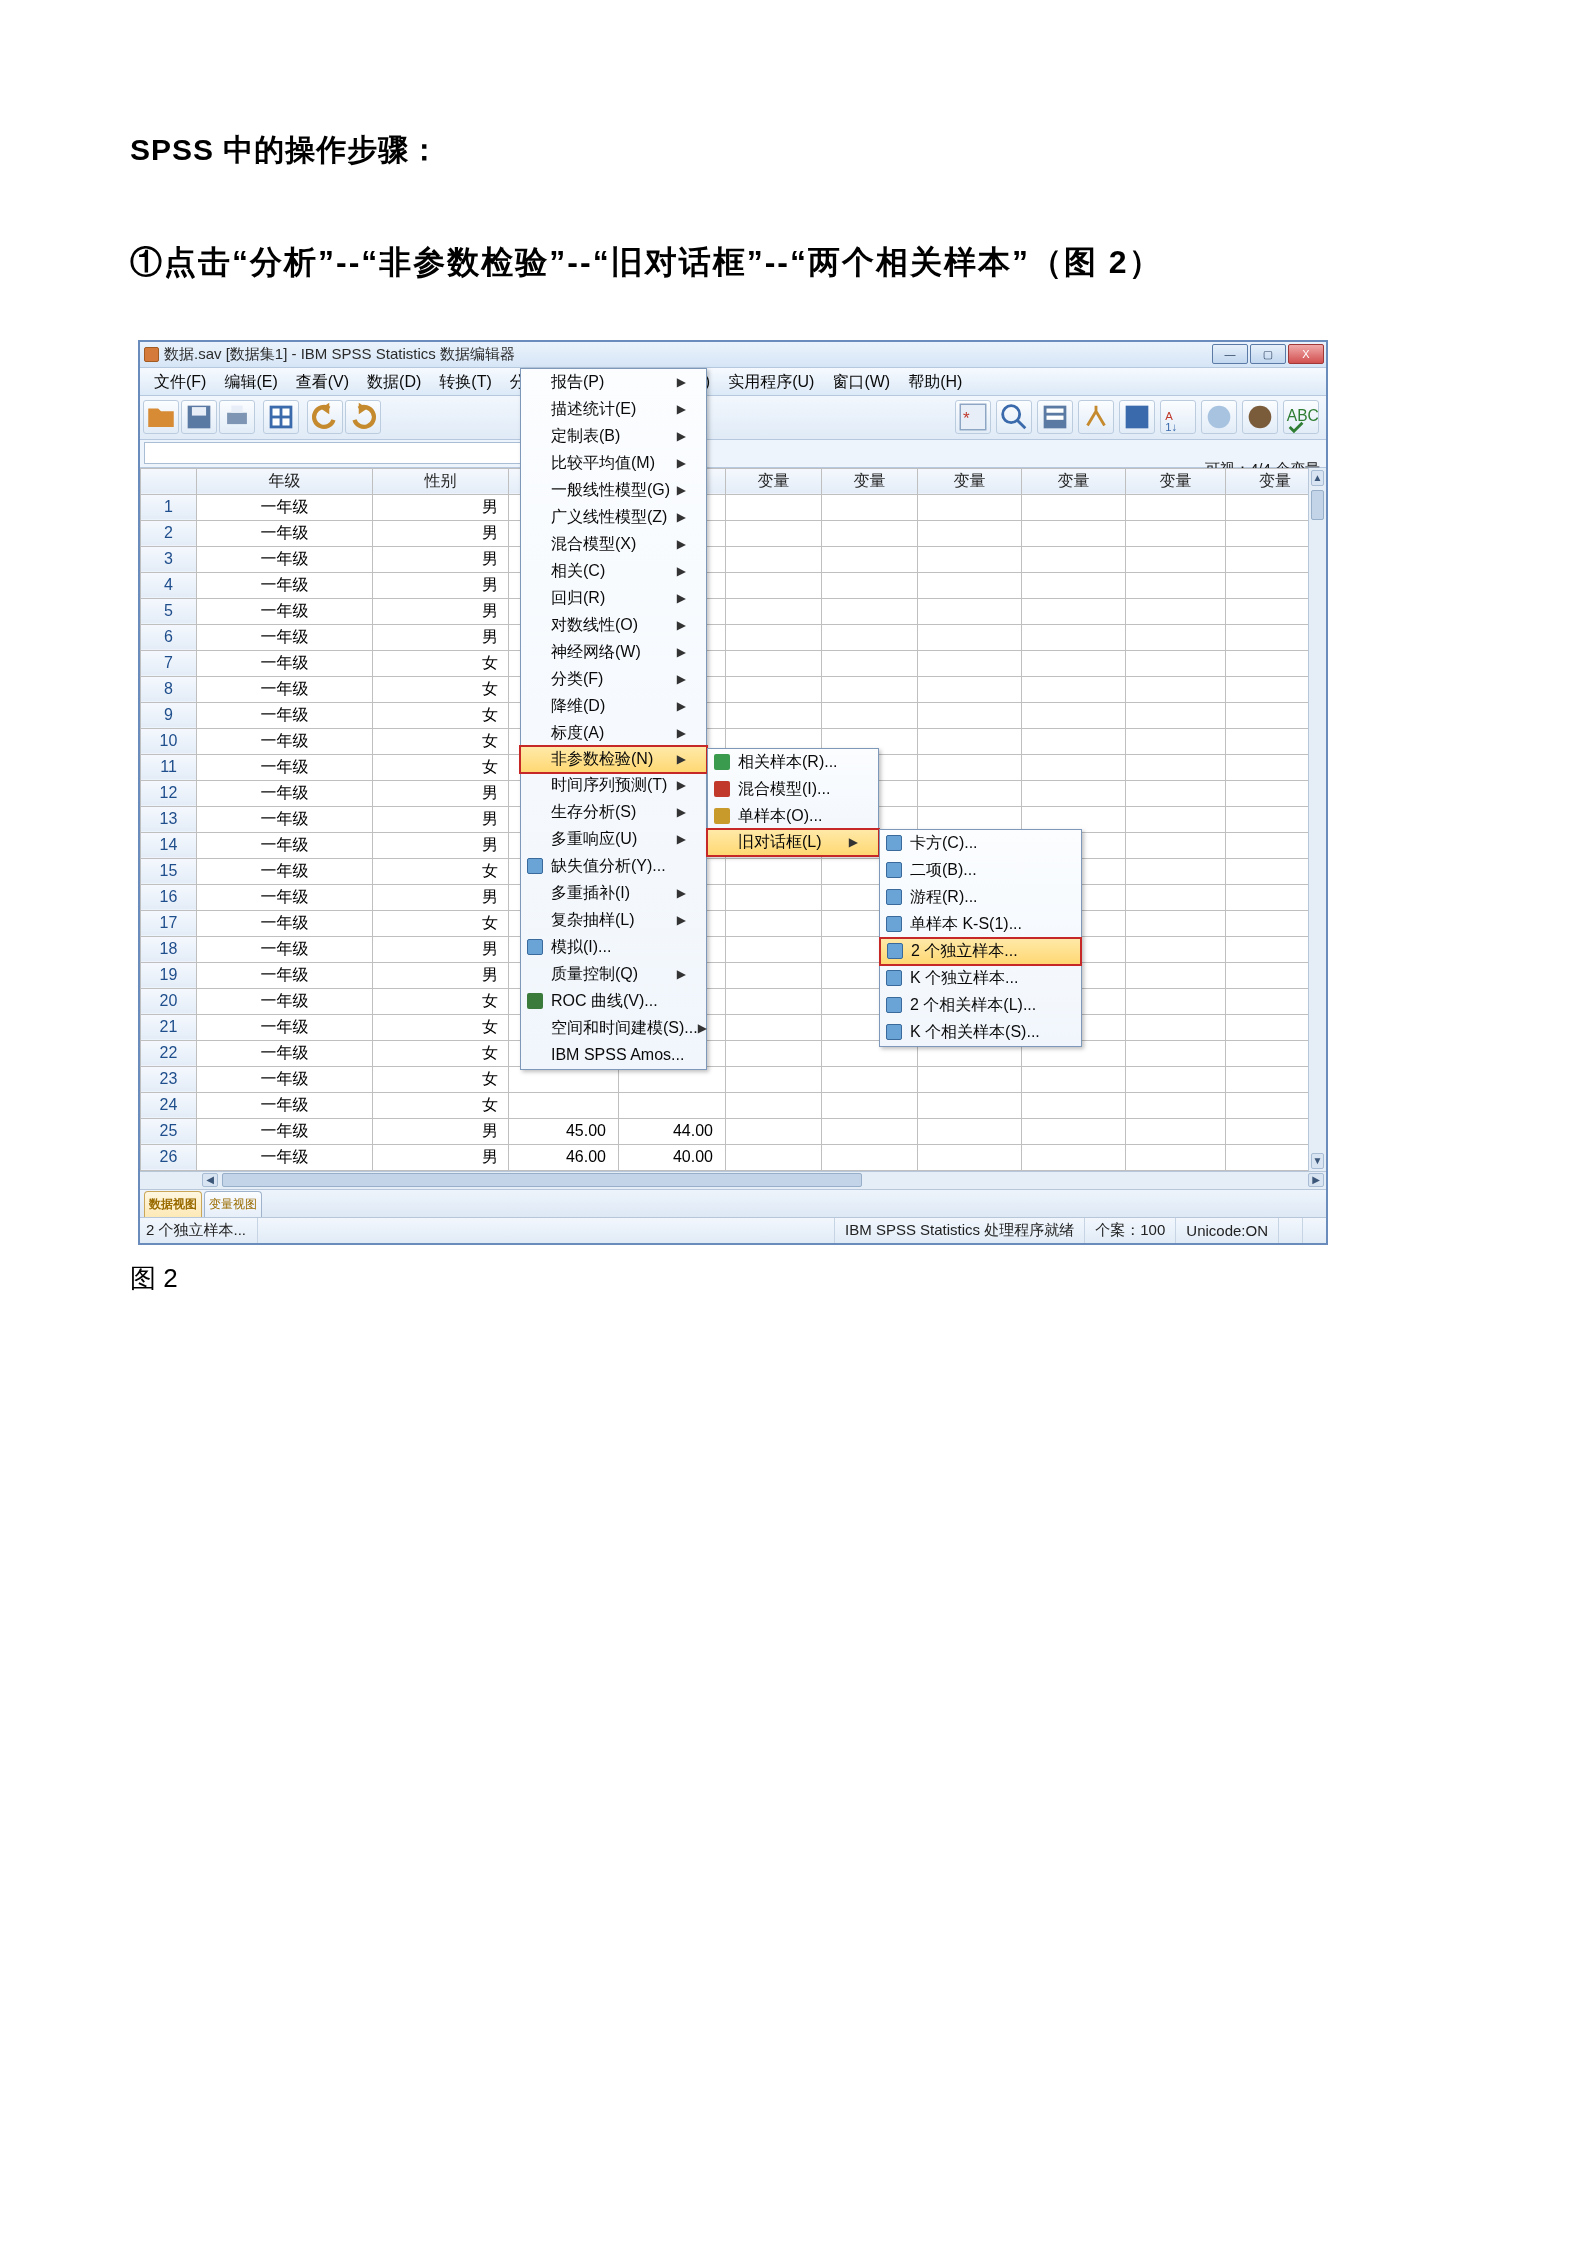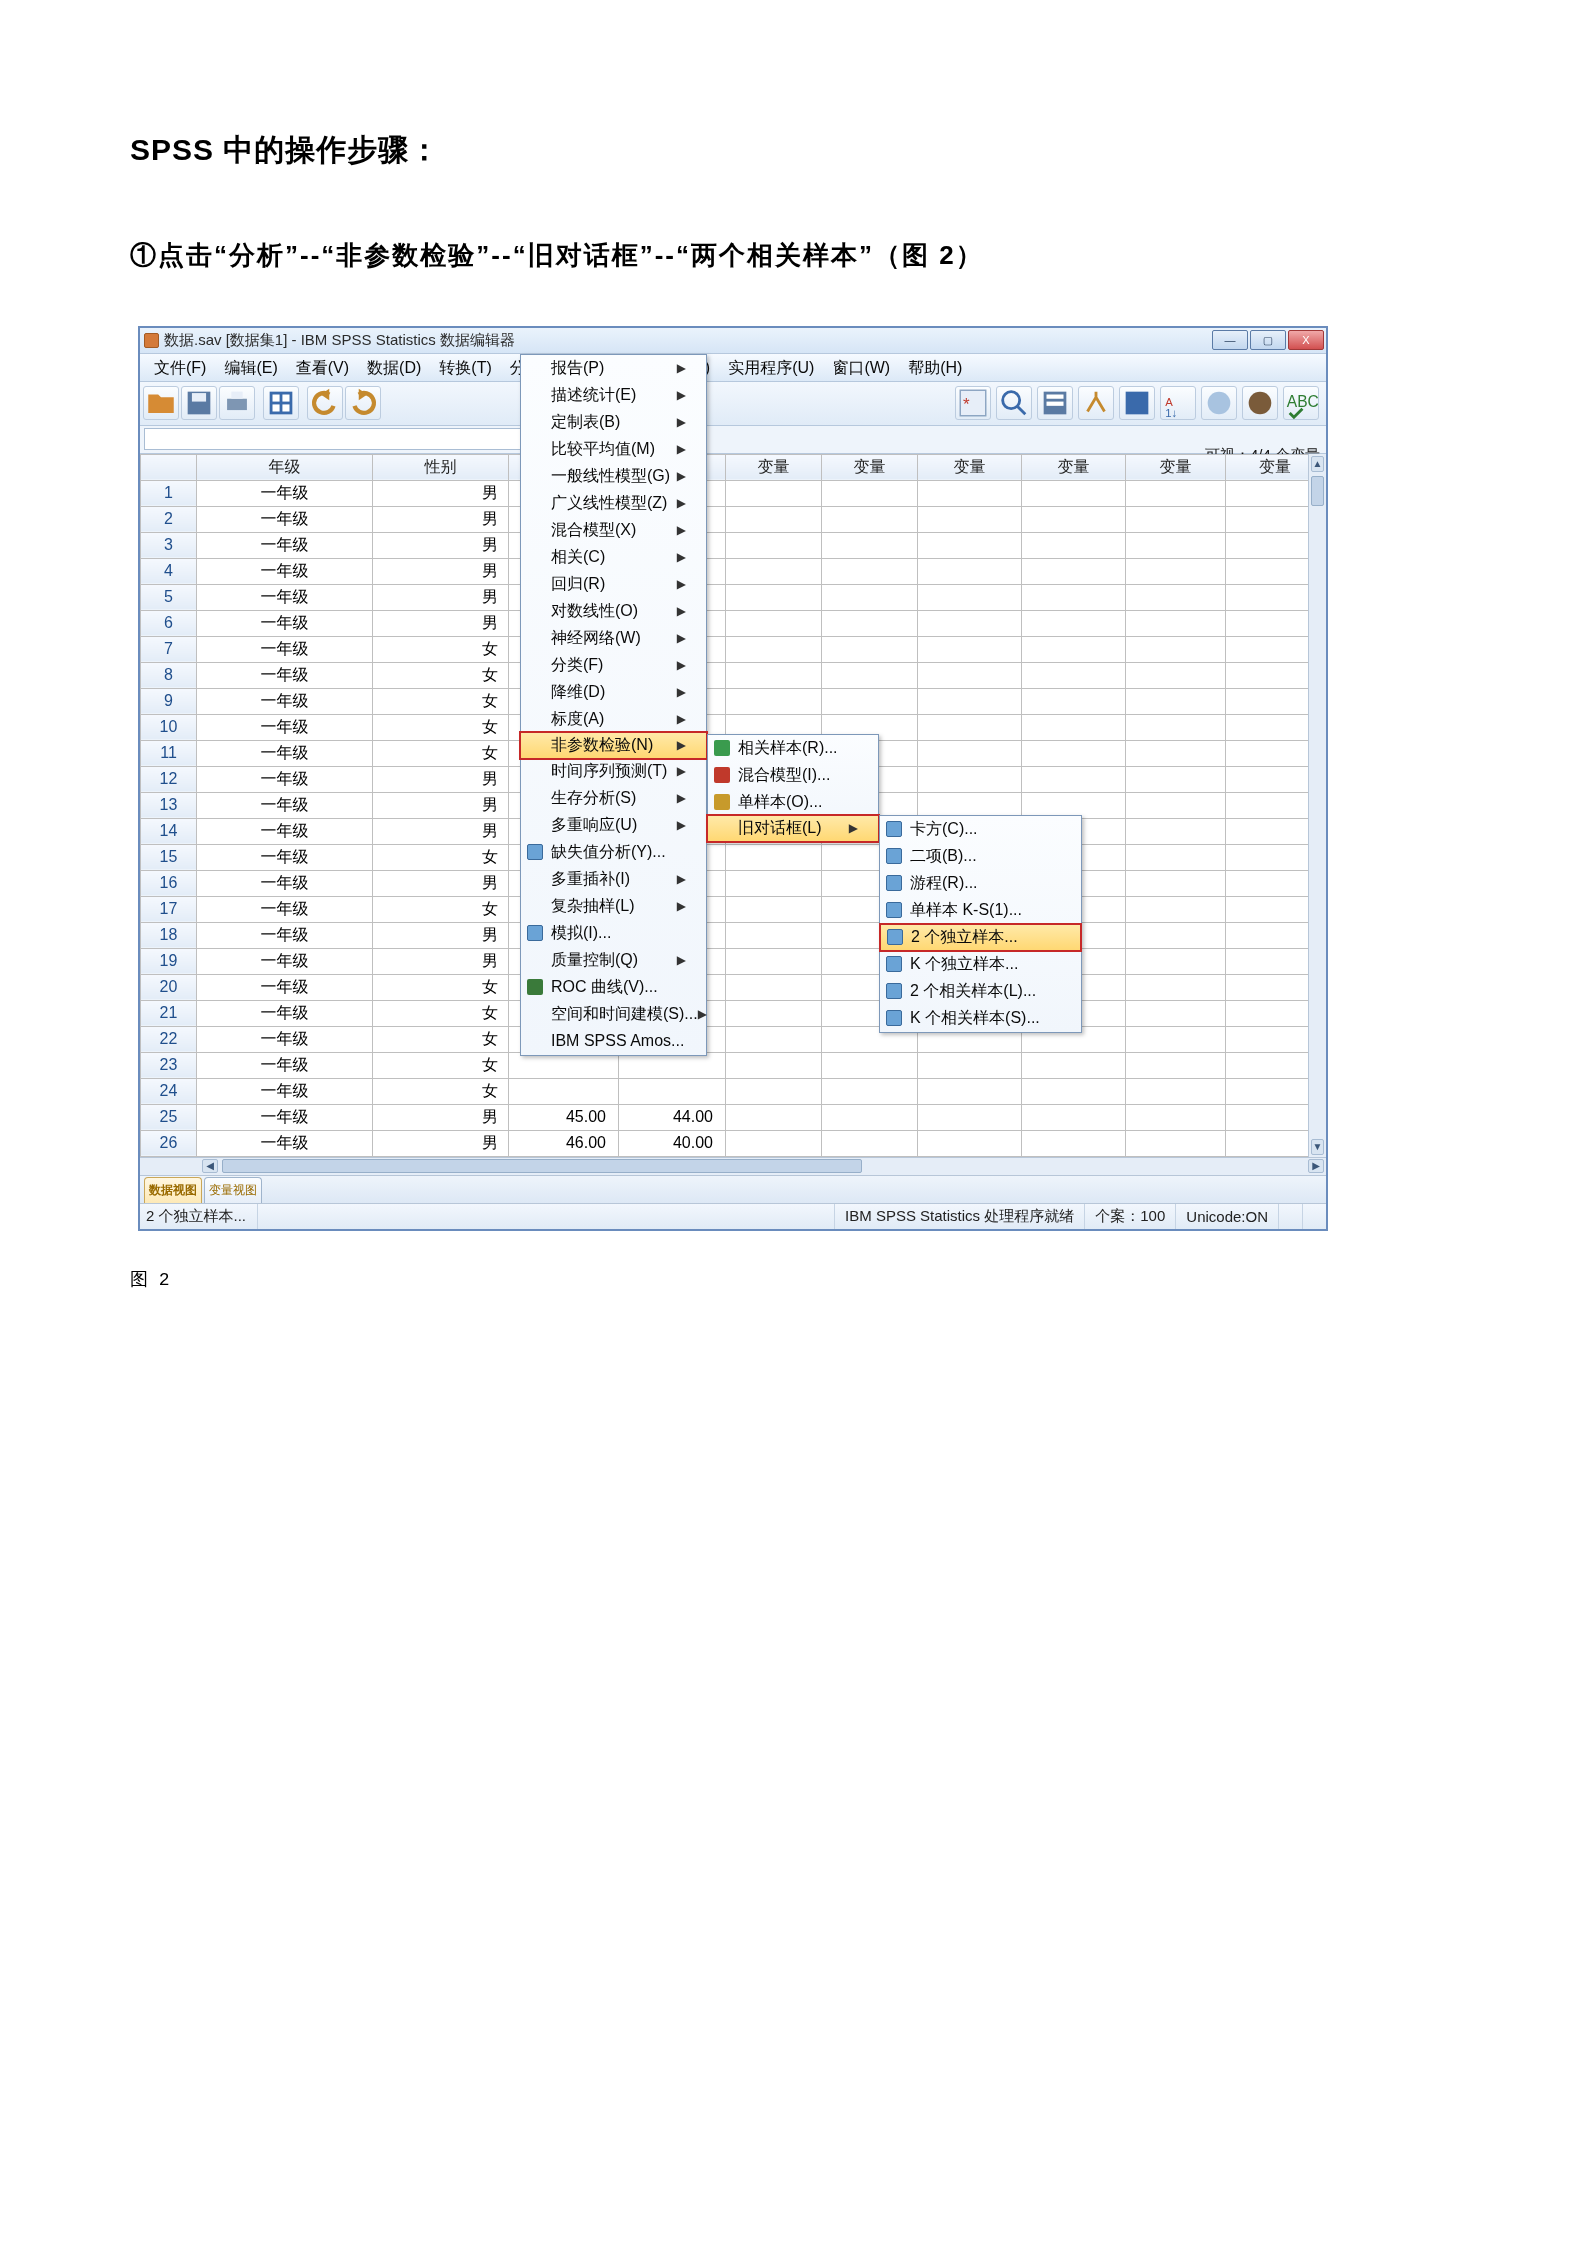--- a/index.html
+++ b/index.html
@@ -1,19 +1,19 @@
 <!DOCTYPE html>
 <html><head>
   <meta charset="utf-8">
   <style>
     * { margin:0; padding:0; box-sizing:border-box; font-family:"Microsoft YaHei","SimSun",Arial,sans-serif; }
     body { background:#fff; width:1587px; }
     .page { padding:130px 130px 50px 130px; }
     .heading { font-size:30px; font-weight:bold; margin-bottom:55px; letter-spacing:1px; }
-    .step-text { font-size:26px; font-weight:bold; line-height:2.3; margin-bottom:40px; letter-spacing:2px; }
+    .step-text { font-size:32px; font-weight:bold; line-height:2.3; margin-bottom:40px; letter-spacing:2px; }
 
     .spss-window { margin-left:8px; width:1190px; border:2px solid #6a8cbd; background:#eaf1fa; font-size:16px; position:relative; }
 
     .title-bar { display:flex; align-items:center; height:26px; background:linear-gradient(#eaf3fc,#d6e5f6); border-bottom:1px solid #b6c8dd; padding-left:4px; }
     .title-bar-icon { width:15px; height:15px; background:#d47a3a; border:1px solid #a35b24; border-radius:2px; margin-right:5px; }
     .title-bar-text { font-size:15px; color:#2b2b2b; flex:1; }
     .window-controls { display:flex; }
     .wc-btn { width:36px; height:20px; border:1px solid #5b7ba6; border-radius:2px; margin-right:2px; background:linear-gradient(#e7f0fa,#c2d7ef); display:flex; align-items:center; justify-content:center; font-size:11px; color:#2c4260; }
     .wc-close { background:linear-gradient(#f0a9a9,#d25050); color:#fff; border-color:#a13838; }
 
@@ -65,21 +65,21 @@
     .menu-panel .mi.hl2 { background:linear-gradient(#ffe9a8,#ffd873); border:1px solid #d9a53f; }
     .menu-icon { position:absolute; left:6px; width:16px; height:16px; border-radius:2px; }
     .ic-green{ background:#3a9b4e } .ic-red{ background:#c0392b } .ic-yel{ background:#c79a2b }
     .ic-back{ background:#6aa3d6; border:1px solid #3a6a9b; }
 
     #analyze-menu { left:380px; top:72px; width:187px; }
     #np-submenu   { left:533px; top:693px; width:172px; }
     #legacy-submenu { left:651px; top:792px; width:203px; }
     .boxed-outline { outline:2px solid #c62828; outline-offset:-1px; }
 
-    .caption { margin-top:36px; font-size:18px; font-family:Liberation Mono, monospace; }
+    .caption { margin-top:16px; font-size:26px; font-family:Liberation Sans, sans-serif; }
   </style>
 </head>
 <body>
 
 <div class="page">
   <div class="heading">SPSS 中的操作步骤：</div>
   <div class="step-text">①点击“分析”--“非参数检验”--“旧对话框”--“两个相关样本”（图 2）</div>
 
   <div class="spss-window">
 

